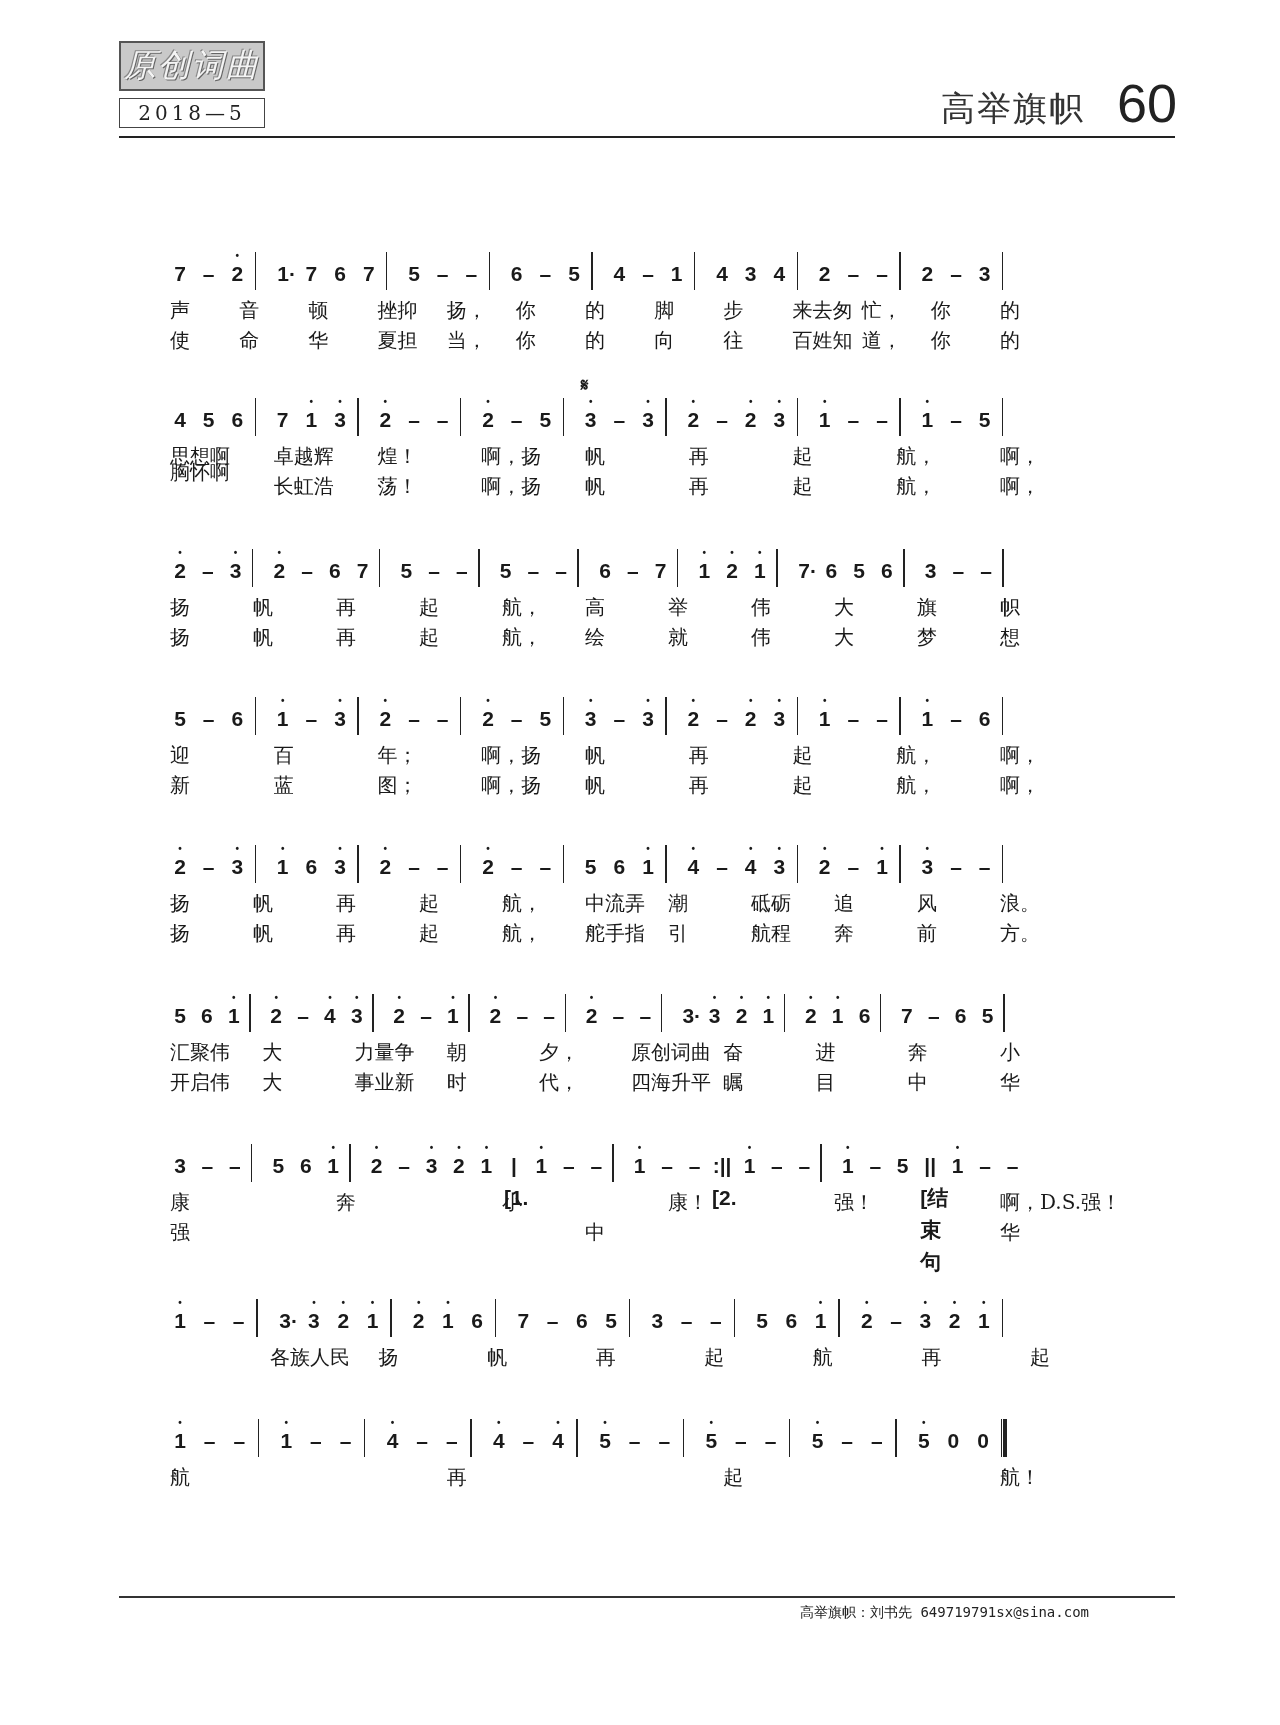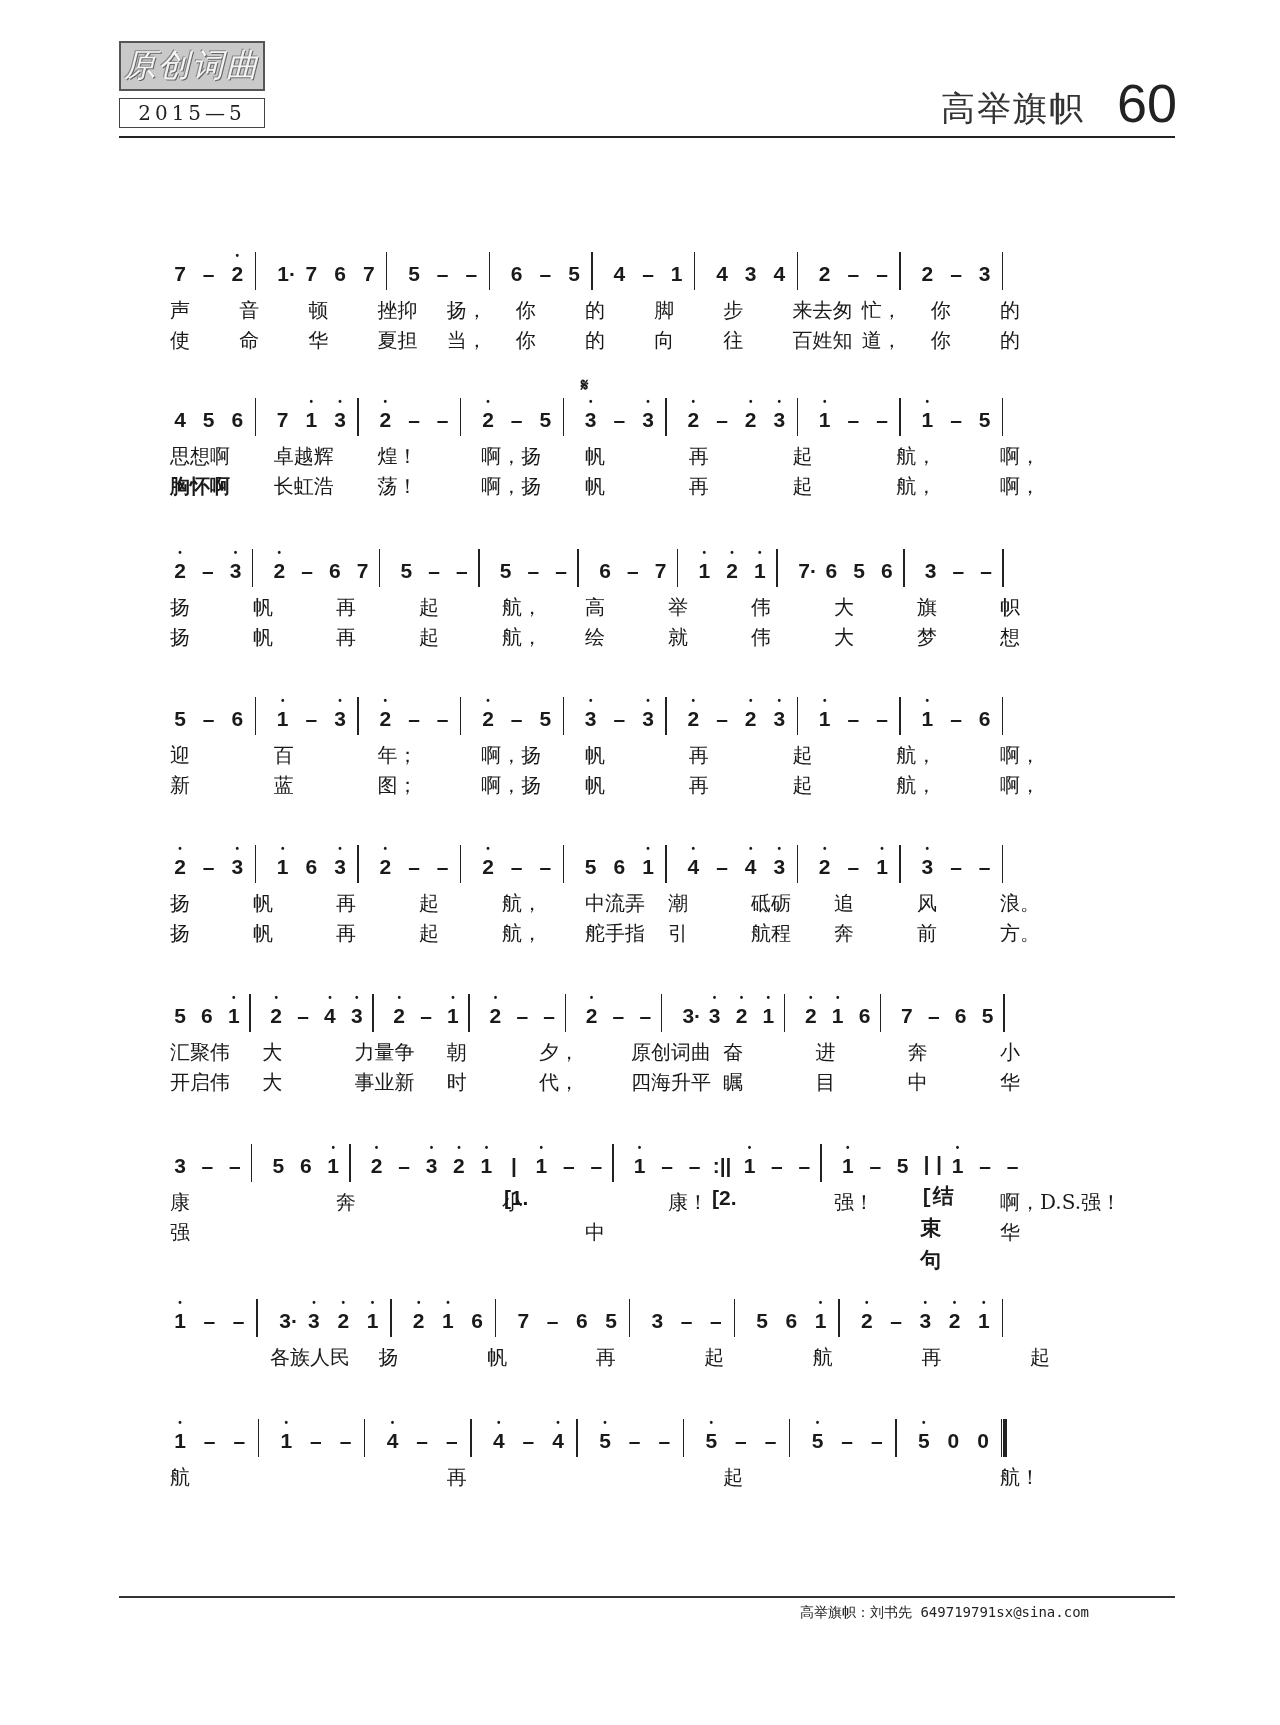--- a/index.html
+++ b/index.html
@@ -37,21 +37,21 @@
   
   .footer-rule { position:absolute; left:119px; top:1596px; width:1056px; height:1.5px; background:#333; }
   .footer-editor { position:absolute; left:800px; top:1604px; font-family:"DejaVu Sans Mono", monospace; font-size:14px; color:#222; }
 </style>
 </head>
 <body>
 
 <div class="logo-box">
   <span class="logo-text">原创词曲</span>
 </div>
-<div class="issue-box">2015—5</div>
+<div class="issue-box">2018—5</div>
 <div class="section-title">高举旗帜</div>
 <div class="page-number">60</div>
 <div class="header-rule"></div>
 
 <div id="score">
     <div class="system" style="top: 258px;">
       <div class="notes">
         <span class="n" style="left: 0px;">7</span>
         <span class="n" style="left: 28.6856px;">–</span>
         <span class="n" style="left: 57.3712px;">2<span class="dot-above" style="top: -6px;">•</span></span>
@@ -152,21 +152,21 @@
       </div>
       <span class="lyric" style="top: 40px; left: 0px;">思想啊</span>
       <span class="lyric" style="top: 40px; left: 103.75px;">卓越辉</span>
       <span class="lyric" style="top: 40px; left: 207.5px;">煌！</span>
       <span class="lyric" style="top: 40px; left: 311.25px;">啊，扬</span>
       <span class="lyric" style="top: 40px; left: 415px;">帆</span>
       <span class="lyric" style="top: 40px; left: 518.75px;">再</span>
       <span class="lyric" style="top: 40px; left: 622.5px;">起</span>
       <span class="lyric" style="top: 40px; left: 726.25px;">航，</span>
       <span class="lyric" style="top: 40px; left: 830px;">啊，</span>
-      <span class="lyric" style="top: 70px; left: 0px; font-weight: bold;">胸怀啊</span>
+      <span class="lyric" style="top: 56px; left: 0px;">胸怀啊</span>
       <span class="lyric" style="top: 70px; left: 103.75px;">长虹浩</span>
       <span class="lyric" style="top: 70px; left: 207.5px;">荡！</span>
       <span class="lyric" style="top: 70px; left: 311.25px;">啊，扬</span>
       <span class="lyric" style="top: 70px; left: 415px;">帆</span>
       <span class="lyric" style="top: 70px; left: 518.75px;">再</span>
       <span class="lyric" style="top: 70px; left: 622.5px;">起</span>
       <span class="lyric" style="top: 70px; left: 726.25px;">航，</span>
       <span class="lyric" style="top: 70px; left: 830px;">啊，</span>
     </div>
     <div class="system" style="top: 555px;">
@@ -426,21 +426,21 @@
         <span class="n" style="left: 487.092px;">–</span>
         <span class="n" style="left: 514.555px;">–</span>
         <span class="n" style="left: 542.017px;">:||[2.</span>
         <span class="n" style="left: 569.479px;">1<span class="dot-above" style="top: -6px;">•</span></span>
         <span class="n" style="left: 596.941px;">–</span>
         <span class="n" style="left: 624.403px;">–</span>
         <span class="bar" style="left: 650.42px;"></span>
         <span class="n" style="left: 667.765px;">1<span class="dot-above" style="top: -6px;">•</span></span>
         <span class="n" style="left: 695.227px;">–</span>
         <span class="n" style="left: 722.689px;">5</span>
-        <span class="n" style="left: 750.151px; font-family: Liberation Mono, monospace;">||[结束句</span>
+        <span class="n" style="left: 750.151px;">||[结束句</span>
         <span class="n" style="left: 777.613px;">1<span class="dot-above" style="top: -6px;">•</span></span>
         <span class="n" style="left: 805.076px;">–</span>
         <span class="n" style="left: 832.538px;">–</span>
       </div>
       <span class="lyric" style="top: 40px; left: 0px;">康</span>
       <span class="lyric" style="top: 40px; left: 166px;">奔</span>
       <span class="lyric" style="top: 40px; left: 332px;">小</span>
       <span class="lyric" style="top: 40px; left: 498px;">康！</span>
       <span class="lyric" style="top: 40px; left: 664px;">强！</span>
       <span class="lyric" style="top: 40px; left: 830px;">啊，D.S.强！</span>

